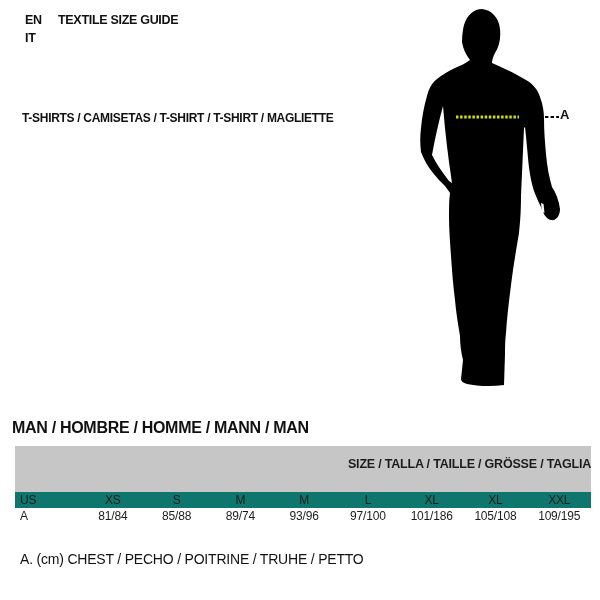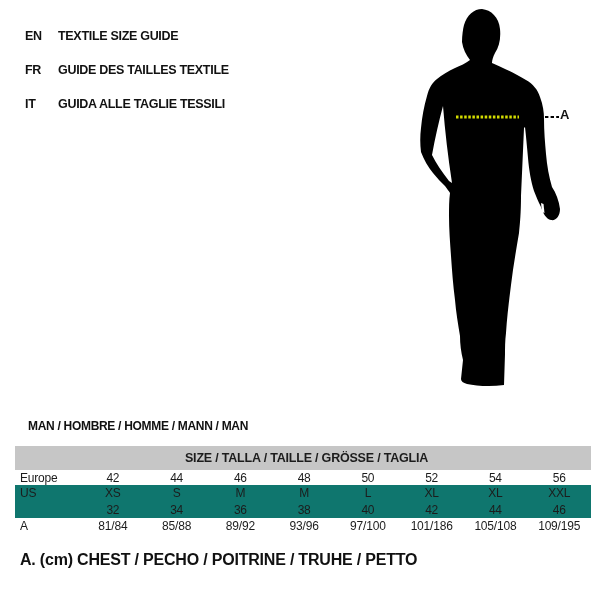--- a/index.html
+++ b/index.html
@@ -5,69 +5,65 @@
   html,body{margin:0;padding:0;}
   body{
     width:600px;height:600px;background:#ffffff;
     font-family:"Liberation Sans","DejaVu Sans",sans-serif;
     color:#111111;position:relative;overflow:hidden;
   }
   .canvas{position:absolute;left:0;top:0;width:600px;height:600px;}
 
   
   .lang-block{position:absolute;left:25px;top:11px;}
-  .lang-row{display:flex;height:18px;align-items:center;font-weight:700;font-size:12.5px;letter-spacing:-0.3px;white-space:nowrap;margin-top:16px;}
+  .lang-row{display:flex;height:18px;align-items:center;font-weight:700;font-size:12.5px;letter-spacing:-0.3px;white-space:nowrap;}
   .lang-code{width:33px;flex:0 0 33px;}
 
   
   .categories{position:absolute;left:22px;top:111px;font-weight:700;font-size:12px;line-height:15.5px;letter-spacing:-0.3px;white-space:nowrap;}
 
   
   .figure-area{position:absolute;left:390px;top:0;width:210px;height:420px;}
   .figure-area svg{display:block;}
   .measure-label{position:absolute;left:170px;top:107px;font-weight:700;font-size:13px;letter-spacing:-0.2px;}
 
   
-  .section-title{position:absolute;left:28px;top:419px;font-weight:700;font-size:12px;letter-spacing:-0.3px;white-space:nowrap;}
+  .section-title{position:absolute;left:12px;top:419px;font-weight:700;font-size:16px;letter-spacing:-0.3px;white-space:nowrap;}
 
   
   .size-table{position:absolute;left:15px;top:446px;width:576px;border-collapse:collapse;table-layout:fixed;font-size:12px;letter-spacing:-0.2px;}
   .size-table col.c-label{width:66px;}
   .size-table col.c-val{width:63.75px;}
-  .size-table th{background:#c6c6c6;text-align:center;font-weight:700;font-size:12.5px;height:24px;padding:0 0 0 7px;color:#1c1c1c;white-space:nowrap;overflow:hidden;}
+  .size-table th{background:#c6c6c6;text-align:right;font-weight:700;font-size:12.5px;height:36px;padding:0 0 10px 7px;color:#1c1c1c;white-space:nowrap;overflow:hidden;}
   .size-table td{text-align:center;height:16px;padding:0;font-weight:400;color:#1c1c1c;white-space:nowrap;}
   .size-table td.lbl{text-align:left;padding-left:5px;}
   .size-table tr.r-shade{background:#0f766e;}
   .size-table tr.r-europe td{height:15px;}
   .size-table tr.r-blank td{height:17px;}
 
   
-  .footnote{position:absolute;left:20px;top:551px;font-weight:700;font-size:16px;letter-spacing:-0.2px;white-space:nowrap;}
+  .footnote{position:absolute;left:20px;top:551px;font-weight:400;font-size:14px;letter-spacing:-0.2px;white-space:nowrap;}
 </style>
 </head>
 <body>
 
 <div class="canvas">
 
   <div class="lang-block">
     <div class="lang-row">
       <span class="lang-code">EN</span>
       <span class="lang-label">TEXTILE SIZE GUIDE</span>
     </div>
     <div class="lang-row">
-      <span class="lang-code">FR</span>
-      <span class="lang-label">GUIDE DES TAILLES TEXTILE</span>
-    </div>
-    <div class="lang-row">
       <span class="lang-code">IT</span>
-      <span class="lang-label">GUIDA ALLE TAGLIE TESSILI</span>
     </div>
   </div>
 
   <div class="categories">
+    <div>T-SHIRTS / CAMISETAS / T-SHIRT / T-SHIRT / MAGLIETTE</div>
   </div>
 
   <div class="figure-area">
     <svg width="210" height="420" viewBox="0 0 210 420" xmlns="http://www.w3.org/2000/svg">
       <path fill="#000000" d="
         M 92 9
         C 101 10 109 17 110 29
         C 111 39 109 47 105 53
         C 103 57 102 60 102 63
         C 111 67 125 73 136 80
@@ -133,58 +129,36 @@
         <col class="c-val">
         <col class="c-val">
         <col class="c-val">
     </colgroup>
     <thead>
       <tr>
         <th colspan="9">SIZE / TALLA / TAILLE / GRÖSSE / TAGLIA</th>
       </tr>
     </thead>
     <tbody>
-      <tr class="r-europe">
-        <td class="lbl">Europe</td>
-        <td>42</td>
-        <td>44</td>
-        <td>46</td>
-        <td>48</td>
-        <td>50</td>
-        <td>52</td>
-        <td>54</td>
-        <td>56</td>
-      </tr>
       <tr class="r-shade">
         <td class="lbl">US</td>
         <td>XS</td>
         <td>S</td>
         <td>M</td>
         <td>M</td>
         <td>L</td>
         <td>XL</td>
         <td>XL</td>
         <td>XXL</td>
       </tr>
-      <tr class="r-shade r-blank">
-        <td class="lbl"></td>
-        <td>32</td>
-        <td>34</td>
-        <td>36</td>
-        <td>38</td>
-        <td>40</td>
-        <td>42</td>
-        <td>44</td>
-        <td>46</td>
-      </tr>
       <tr>
         <td class="lbl">A</td>
         <td>81/84</td>
         <td>85/88</td>
-        <td>89/92</td>
+        <td>89/74</td>
         <td>93/96</td>
         <td>97/100</td>
         <td>101/186</td>
         <td>105/108</td>
         <td>109/195</td>
       </tr>
     </tbody>
   </table>
 
   <div class="footnote">A. (cm) CHEST / PECHO / POITRINE / TRUHE / PETTO</div>

